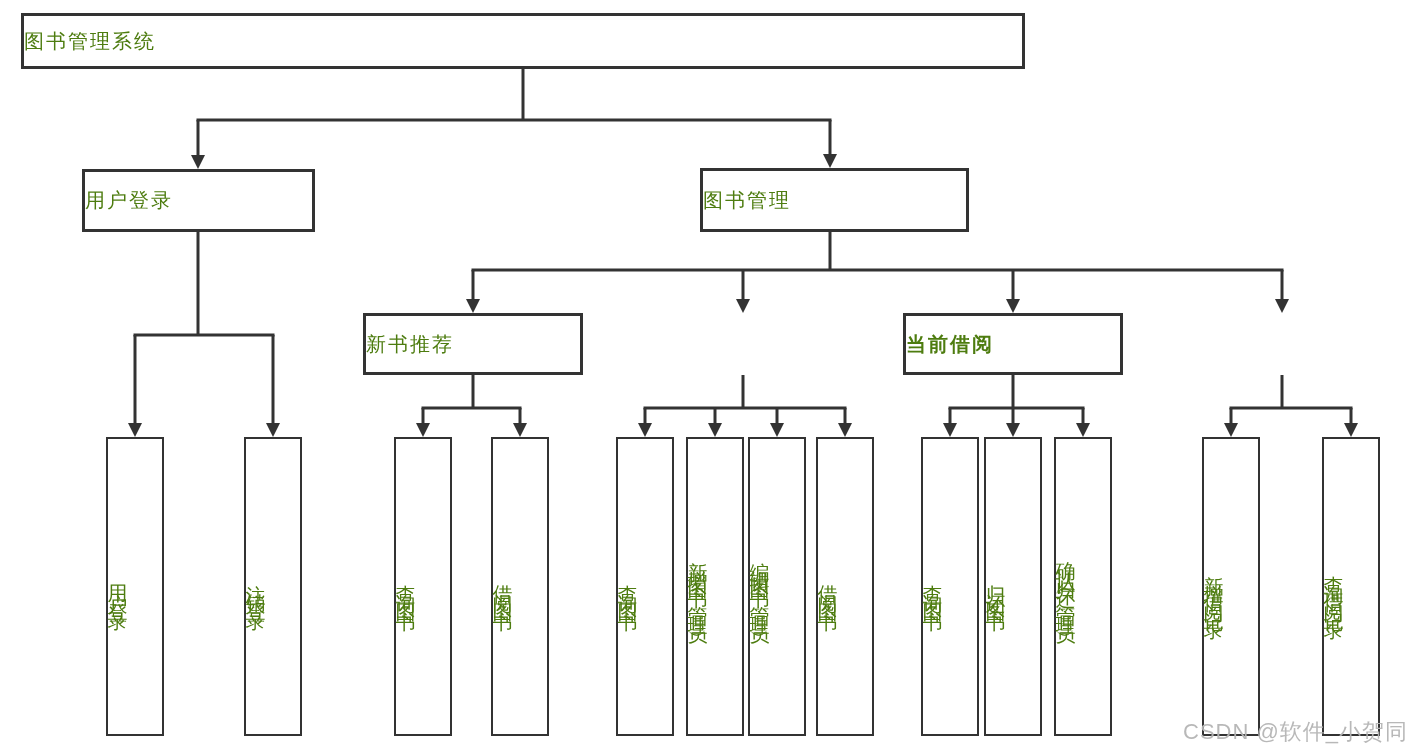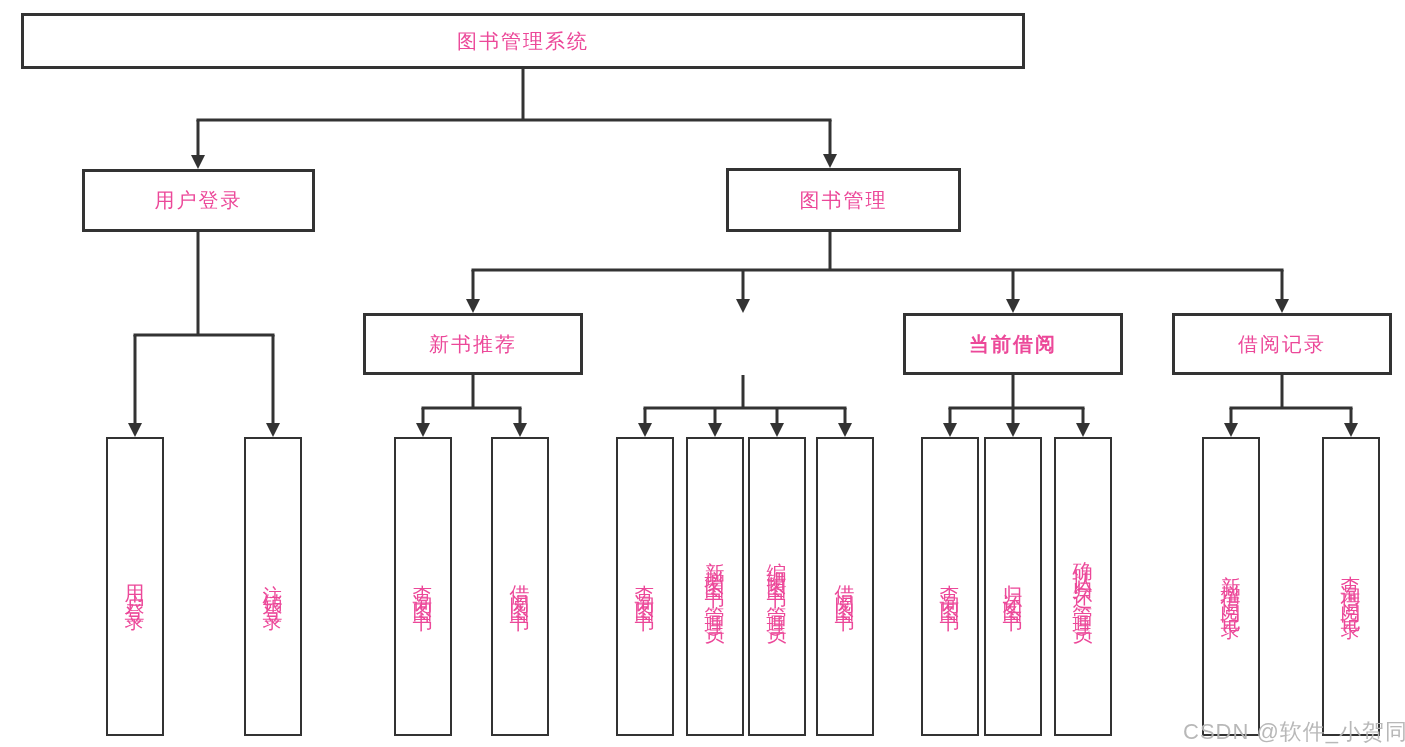--- a/index.html
+++ b/index.html
@@ -22,43 +22,43 @@
     height: 747px;
     pointer-events: none;
   }
   .node {
     position: absolute;
     background: #ffffff;
     border: 3px solid #333333;
     box-sizing: border-box;
     display: flex;
     align-items: center;
-    justify-content: center;
-    color: #ec4899;
+    justify-content: flex-start;
+    color: #4d7c0f;
     font-size: 20px;
     letter-spacing: 2px;
     z-index: 2;
   }
   .leaf {
     border-width: 2.5px;
     letter-spacing: 0;
   }
   .leaf .vtext {
     writing-mode: vertical-rl;
     text-orientation: mixed;
     font-size: 20px;
     letter-spacing: 9px;
     line-height: 1.0;
     white-space: nowrap;
   }
   
   #node-root { left: 21px; top: 13px; width: 1004px; height: 56px; }
   
   #node-user-login-branch { left: 82px;  top: 169px; width: 233px; height: 63px; }
-  #node-book-mgmt-branch  { left: 726px; top: 168px; width: 235px; height: 64px; }
+  #node-book-mgmt-branch  { left: 700px; top: 168px; width: 269px; height: 64px; }
   
   .lv3 { top: 313px; width: 220px; height: 62px; }
   #node-new-book-rec   { left: 363px;  }
   #node-book-borrow    { left: 633px;  }
   #node-current-borrow { left: 903px; font-weight: bold;  }
   #node-borrow-records { left: 1172px; }
   
   .leaf { top: 437px; width: 58px; height: 299px; }
   #leaf-user-login    { left: 106px; }
   #leaf-logout        { left: 244px; }
@@ -182,23 +182,20 @@
   <div class="node" id="node-book-mgmt-branch">
     <span>图书管理</span>
   </div>
 
   <div class="node lv3" id="node-new-book-rec">
     <span>新书推荐</span>
   </div>
   <div class="node lv3" id="node-current-borrow">
     <span>当前借阅</span>
   </div>
-  <div class="node lv3" id="node-borrow-records">
-    <span>借阅记录</span>
-  </div>
 
   <div class="node leaf" id="leaf-user-login">
     <span class="vtext">用户登录</span>
   </div>
   <div class="node leaf" id="leaf-logout">
     <span class="vtext">注销登录</span>
   </div>
   <div class="node leaf" id="leaf-nbr-query">
     <span class="vtext">查询图书</span>
   </div>

